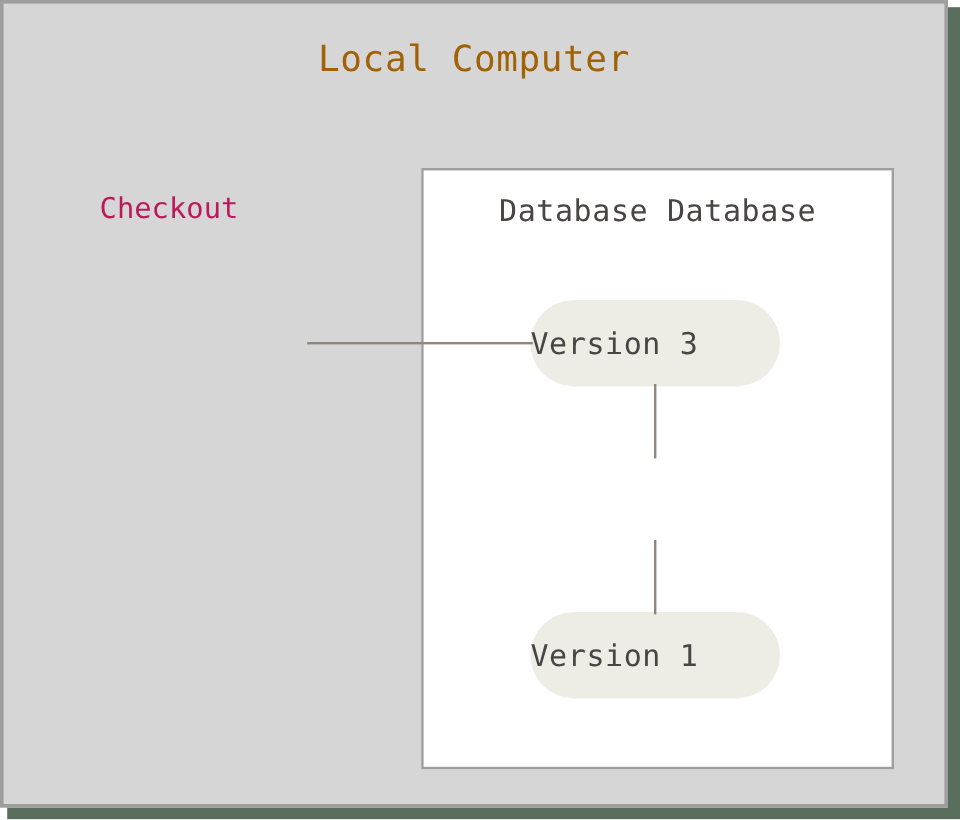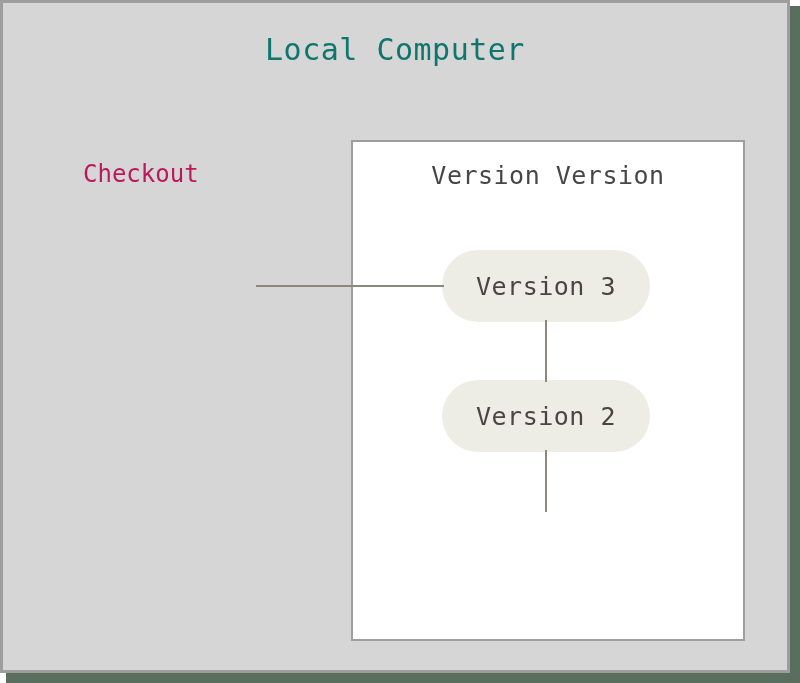--- a/index.html
+++ b/index.html
@@ -34,21 +34,21 @@
     border: 3px solid #9e9e9e;
     box-sizing: border-box;
   }
   #local-title {
     position: absolute;
     left: 0px;
     top: 32px;
     width: 790px;
     text-align: center;
     font-size: 30px;
-    color: #0f766e;
+    color: #a16207;
     letter-spacing: 0.5px;
     white-space: nowrap;
   }
   #checkout-label {
     position: absolute;
     left: 83px;
     top: 160px;
     font-size: 24px;
     color: #be185d;
     white-space: nowrap;
@@ -94,21 +94,20 @@
   }
   .version-node {
     position: absolute;
     left: 442px;
     width: 208px;
     height: 72px;
     background: #edede6;
     border-radius: 36px;
     display: flex;
     align-items: center;
-    justify-content: center;
   }
   .version-node .node-label {
     font-size: 25px;
     color: #4a4545;
     letter-spacing: 0.5px;
     white-space: nowrap;
   }
   #version-3 { top: 250px; }
   #version-2 { top: 380px; }
   #version-1 { top: 510px; }
@@ -148,28 +147,28 @@
 
   <div id="outer-frame"></div>
 
   <div id="local-title">Local Computer</div>
 
   <div id="checkout-label">Checkout</div>
 
 
   <div id="vdb-panel"></div>
 
-  <div id="vdb-title">Version Version</div>
+  <div id="vdb-title">Database Database</div>
 
   <div class="version-node" id="version-3">
     <span class="node-label">Version 3</span>
   </div>
 
-  <div class="version-node" id="version-2">
-    <span class="node-label">Version 2</span>
+
+  <div class="version-node" id="version-1">
+    <span class="node-label">Version 1</span>
   </div>
-
 
   <div class="edge-h" id="edge-file-v3"></div>
   <div class="edge-v" id="edge-v3-v2"></div>
   <div class="edge-v" id="edge-v2-v1"></div>
 
 </div>
 
 </body></html>

